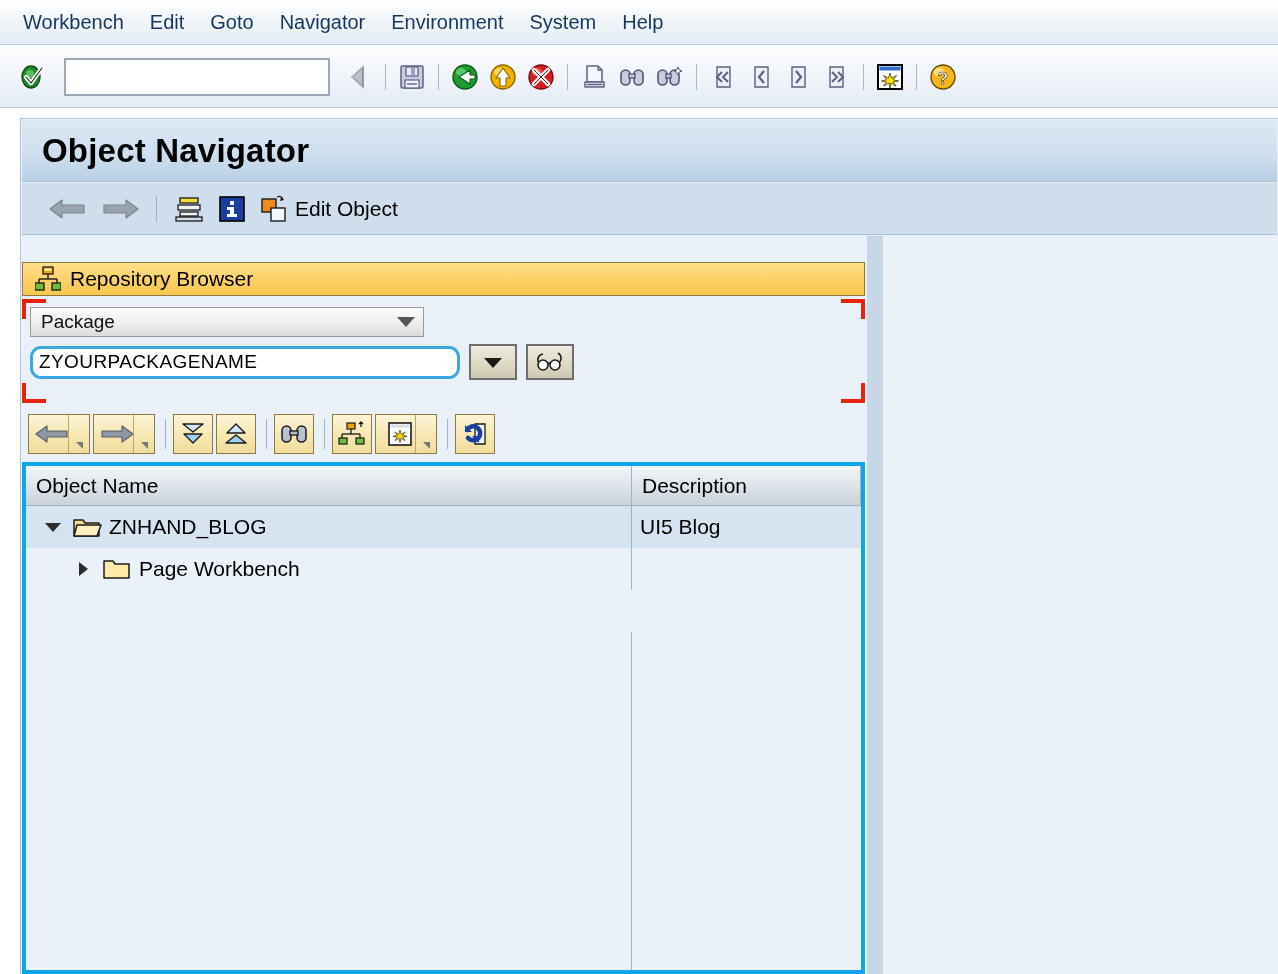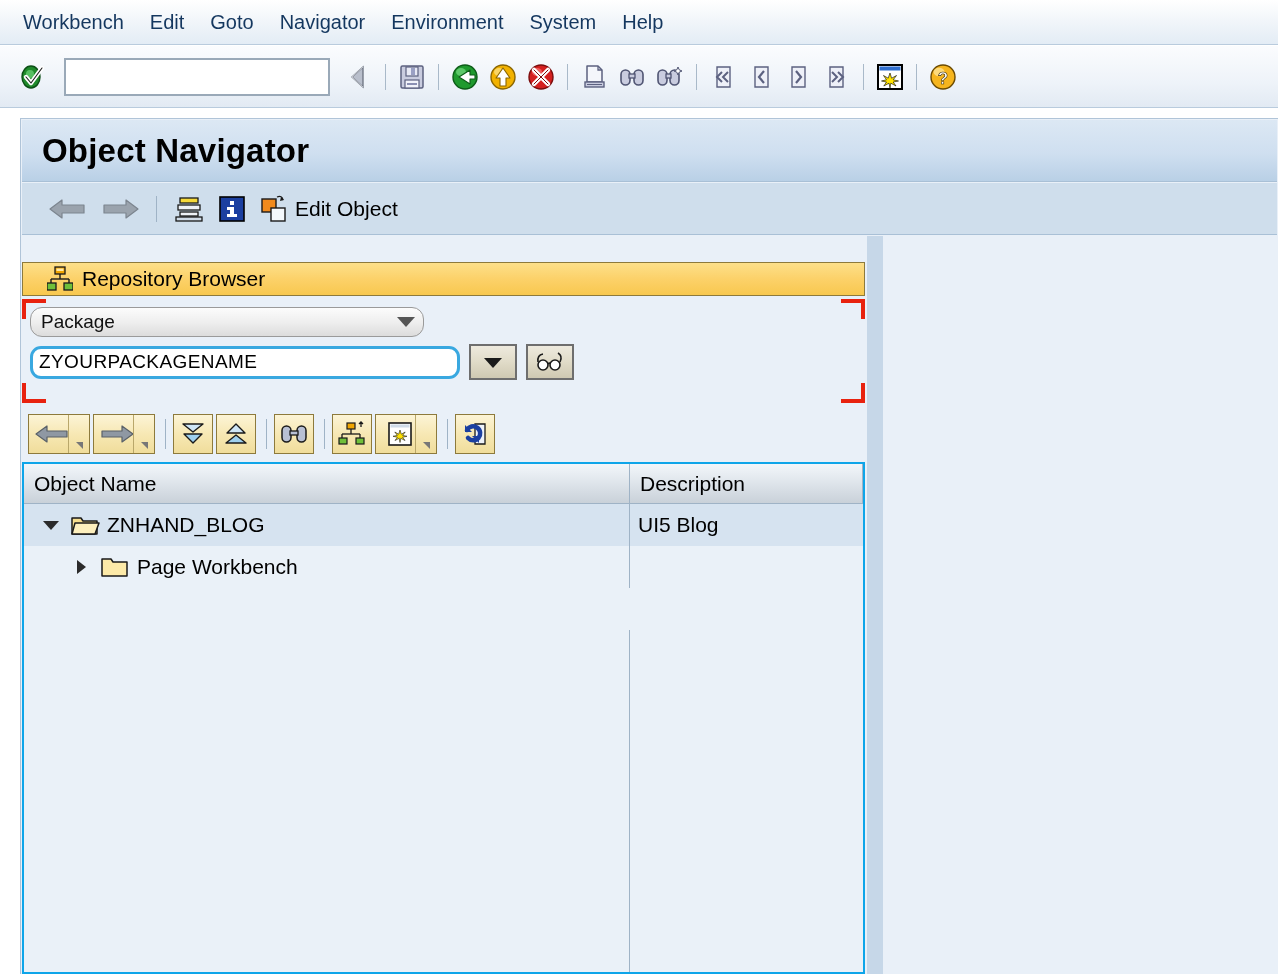--- a/index.html
+++ b/index.html
@@ -64,30 +64,30 @@
   .app-btn { height: 40px; display: flex; align-items: center; padding: 0 6px; border-radius: 3px; cursor: default; }
   .app-btn .lbl { font-size: 21px; color: #000; margin-left: 4px; white-space: nowrap; }
   .app-sep { width: 1px; height: 26px; background: #9fb3c6; margin: 0 10px; }
 
   
   .leftpanel { position: absolute; left: 1px; top: 117px; width: 845px; bottom: 0; }
   .repo-header {
     position: absolute; left: 0; top: 26px; width: 843px; height: 34px;
     background: linear-gradient(to bottom, #fde08a 0%, #fcd169 50%, #f8c84f 100%);
     border: 1px solid #8d7a3c; box-sizing: border-box;
-    display: flex; align-items: center; padding-left: 24px;
+    display: flex; align-items: center; padding-left: 12px;
   }
   .repo-header .lbl { font-size: 21px; color: #000; margin-left: 9px; }
 
   .selarea { position: absolute; left: 0; top: 63px; width: 843px; height: 108px; }
   .selrow1 { position: absolute; left: 8px; top: 8px; }
   .pkg-select {
     width: 394px; height: 30px;
     background: linear-gradient(to bottom, #fcfcfc 0%, #eeeeee 52%, #dcdcdc 100%);
-    border: 1px solid #9a9a9a; border-radius: 12px; box-sizing: border-box;
+    border: 1px solid #9a9a9a; border-radius: 0; box-sizing: border-box;
     display: flex; align-items: center; justify-content: space-between; padding: 0 8px 0 10px;
     font-size: 19px; color: #111;
   }
   .caret-down { width: 0; height: 0; border-left: 9px solid transparent; border-right: 9px solid transparent; border-top: 10px solid #555; }
 
   .selrow2 { position: absolute; left: 8px; top: 45px; display: flex; align-items: center; }
   .pkg-input {
     width: 430px; height: 33px; background: #ffffff;
     border: 3px solid #39a8e0; border-radius: 11px; box-sizing: border-box;
     font-size: 19px; color: #000; padding: 0 6px; outline: none; letter-spacing: .4px;
@@ -117,21 +117,21 @@
     display: flex; align-items: center; justify-content: center; cursor: default; position: relative;
   }
   .tt-btn.wide { min-width: 62px; }
   .tt-split { position: absolute; right: 0; top: 0; bottom: 0; width: 20px; border-left: 1px solid #b9a76a;
               display: flex; align-items: flex-end; justify-content: center; padding-bottom: 4px; }
   .tt-split .tri { width: 0; height: 0; border-left: 7px solid transparent; border-top: 7px solid #777; }
   .tt-sep { width: 1px; height: 30px; background: #9fb3c6; margin: 0 7px; }
 
   
   .treewrap { position: absolute; left: 0; top: 226px; width: 843px; bottom: 0; background: #eaf1f8;
-              border: 2px solid #0ea5e9; box-sizing: border-box; }
+              border: 4px solid #0ea5e9; box-sizing: border-box; }
   .tree-head { display: flex; height: 40px; }
   .tree-head .cell {
     background: linear-gradient(to bottom, #f2f6fa 0%, #e0e6ec 45%, #c9d1d9 100%);
     border-right: 1px solid #9fb3c6; border-bottom: 1px solid #9fb3c6;
     display: flex; align-items: center; padding-left: 10px; box-sizing: border-box;
     font-size: 21px; color: #000;
   }
   .col-name { width: 606px; }
   .col-desc { flex: 1; }
   .tree-body { position: absolute; left: 0; right: 0; top: 40px; bottom: 0; }

